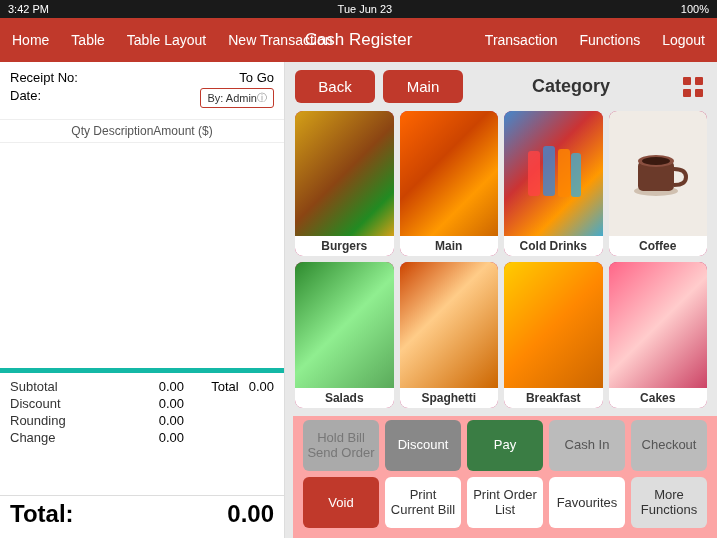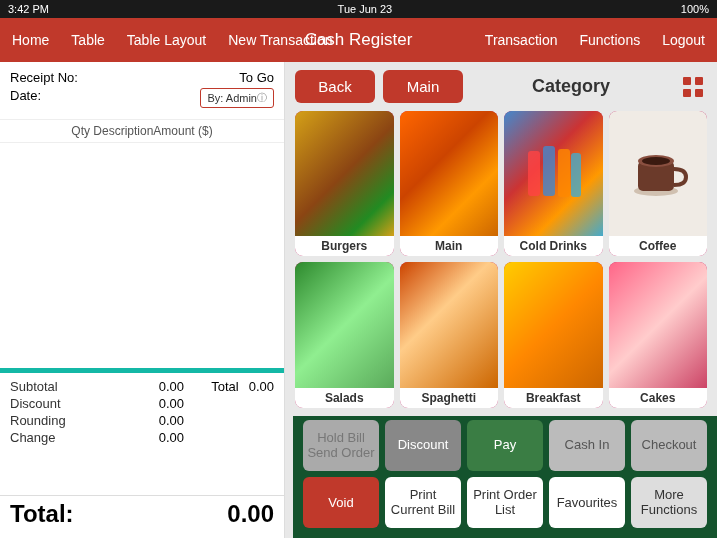--- a/index.html
+++ b/index.html
@@ -213,21 +213,21 @@
     .food-pizza { background: linear-gradient(135deg, #ff6600 0%, #cc4400 40%, #ff9900 70%, #cc6600 100%); }
     .food-cold-drinks { background: linear-gradient(135deg, #4488cc 0%, #cc3333 40%, #ff9900 70%, #44aacc 100%); }
     .food-coffee { background: linear-gradient(135deg, #f5f5f5 0%, #c8a882 50%, #6b3a2a 100%); }
     .food-salads { background: linear-gradient(135deg, #228B22 0%, #90EE90 40%, #yellow 60%, #cc4400 80%); }
     .food-spaghetti { background: linear-gradient(135deg, #cc4400 0%, #ffcc88 40%, #cc6600 100%); }
     .food-breakfast { background: linear-gradient(135deg, #ffcc00 0%, #ff8800 50%, #cc6600 100%); }
     .food-cakes { background: linear-gradient(135deg, #ff6688 0%, #ffcccc 50%, #cc4466 100%); }
 
     
     .bottom-buttons {
-      background: #14532d;
+      background: #fca5a5;
       padding: 4px 10px;
       margin-left: 8px;
     }
     .btn-row {
       display: grid;
       grid-template-columns: repeat(5, 1fr);
       gap: 6px;
       margin-bottom: 6px;
     }
     .action-btn {

